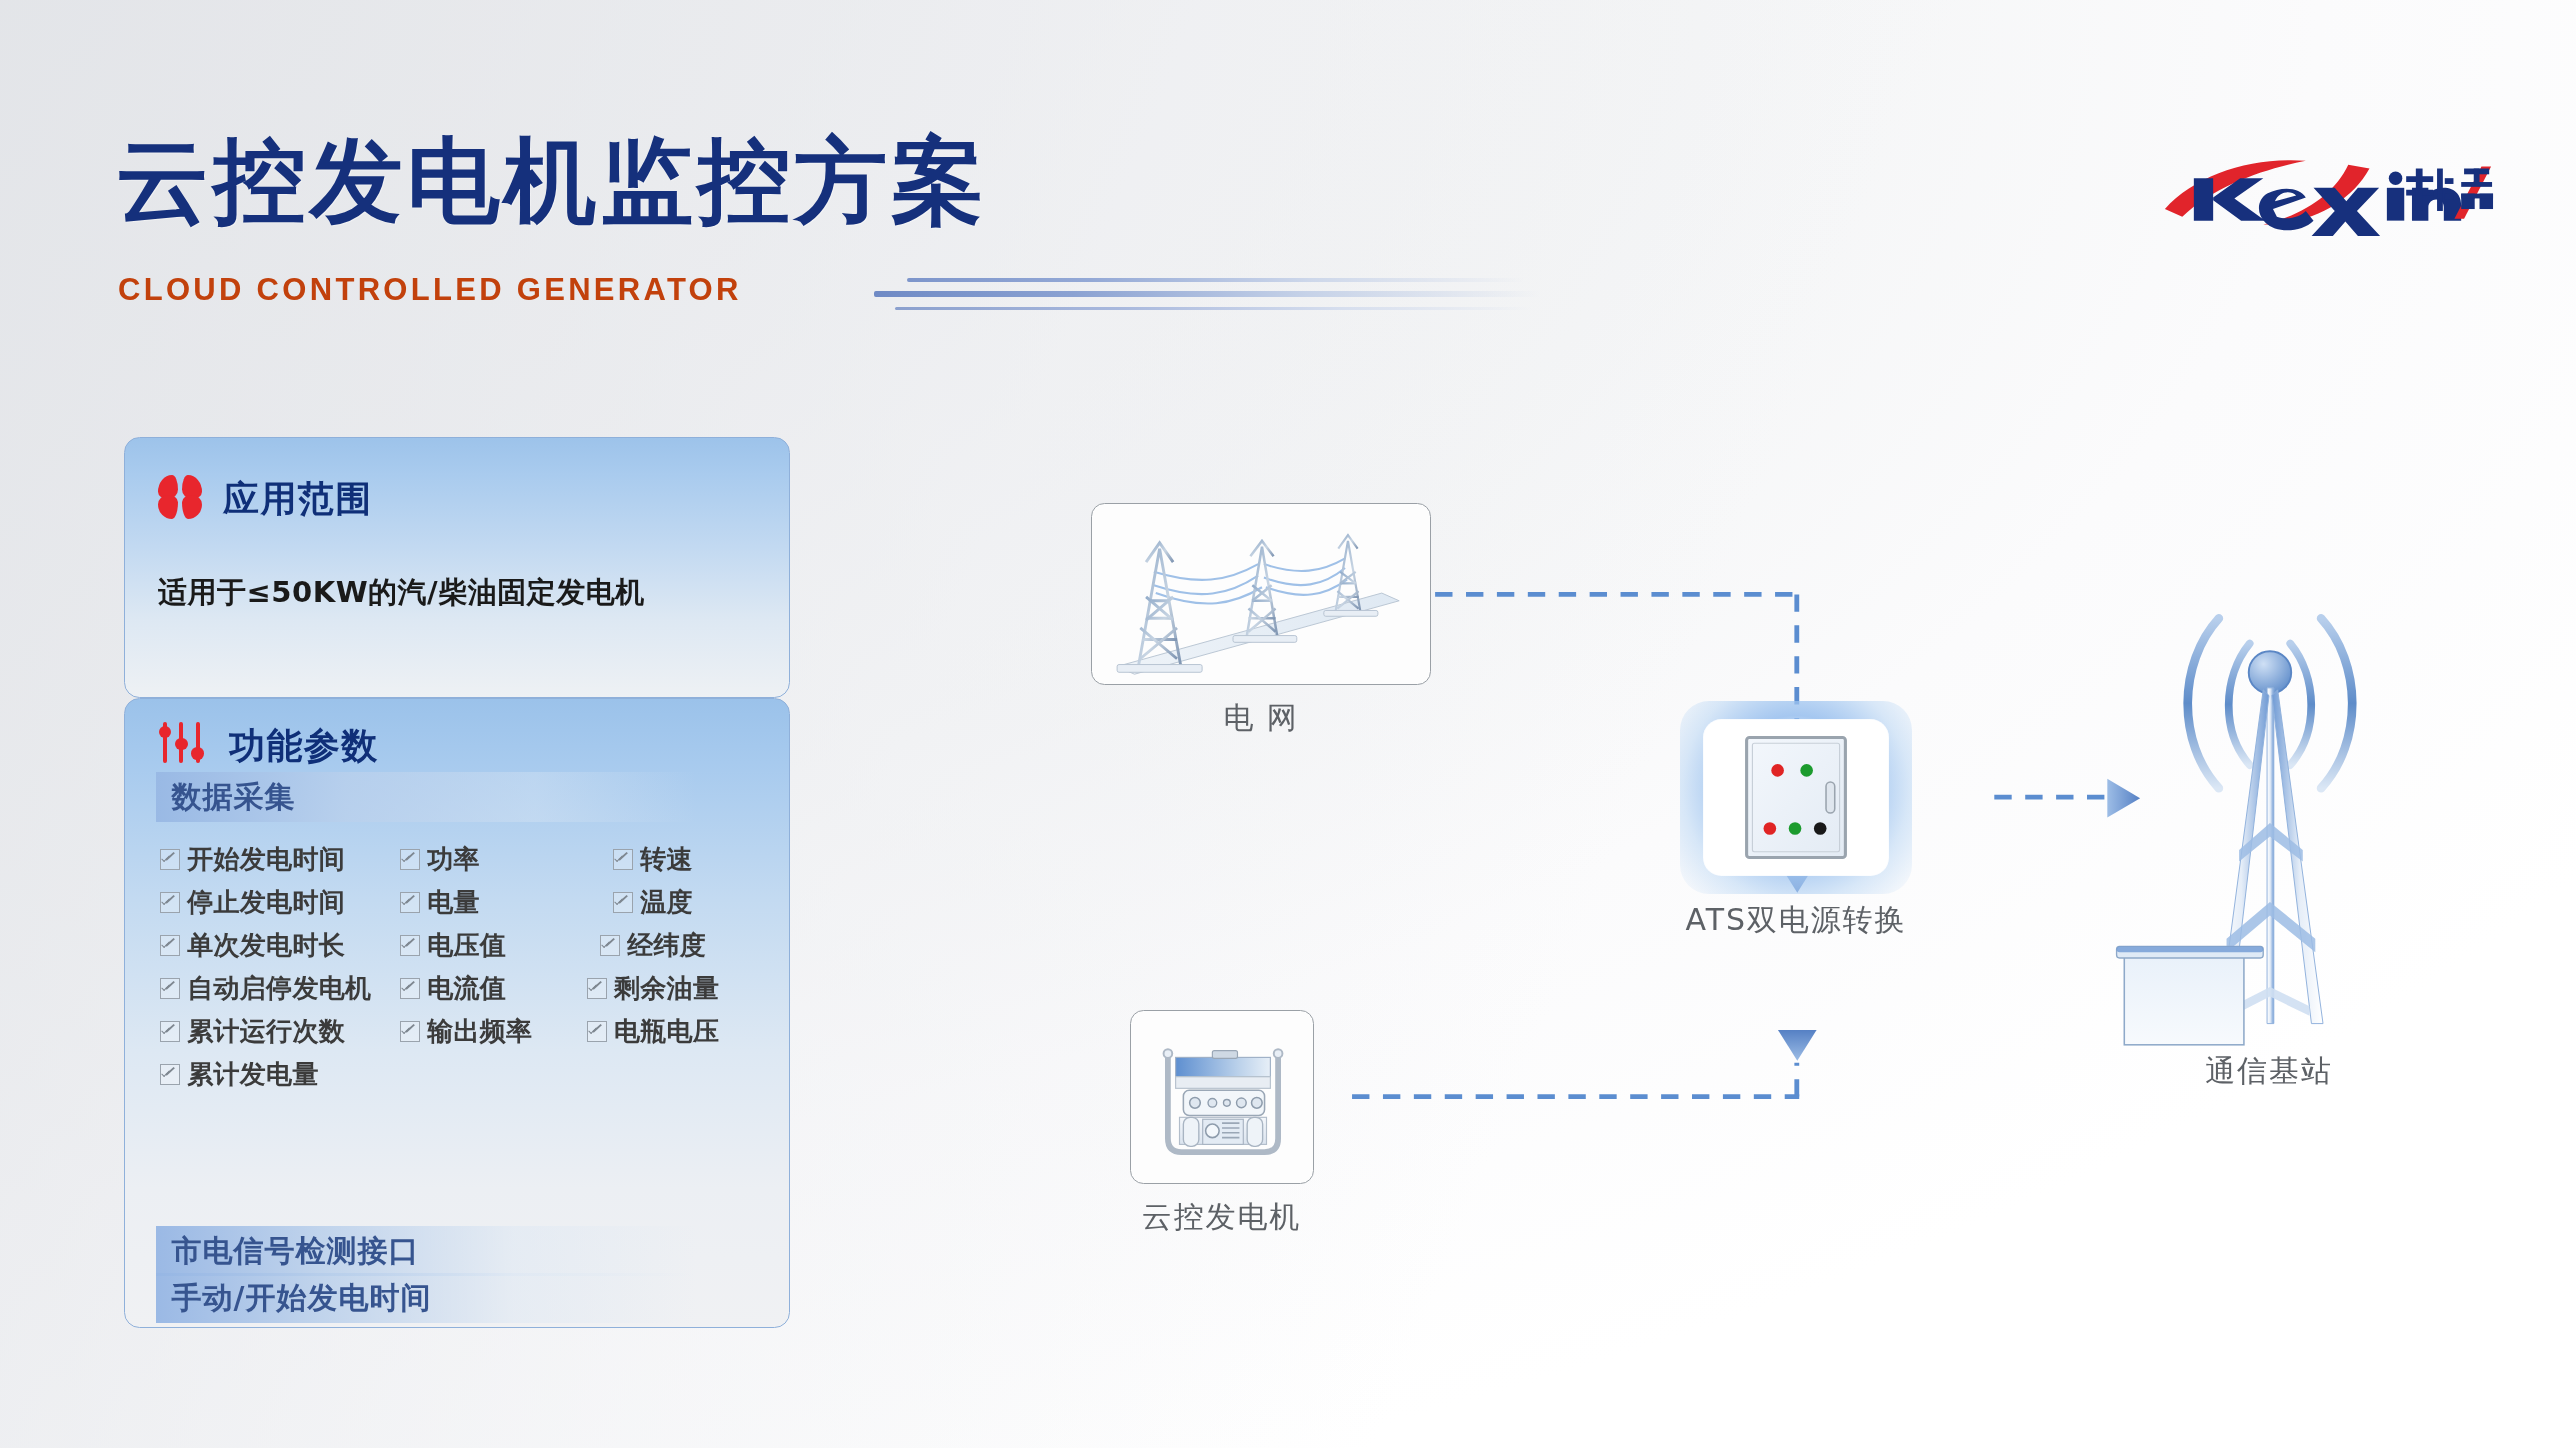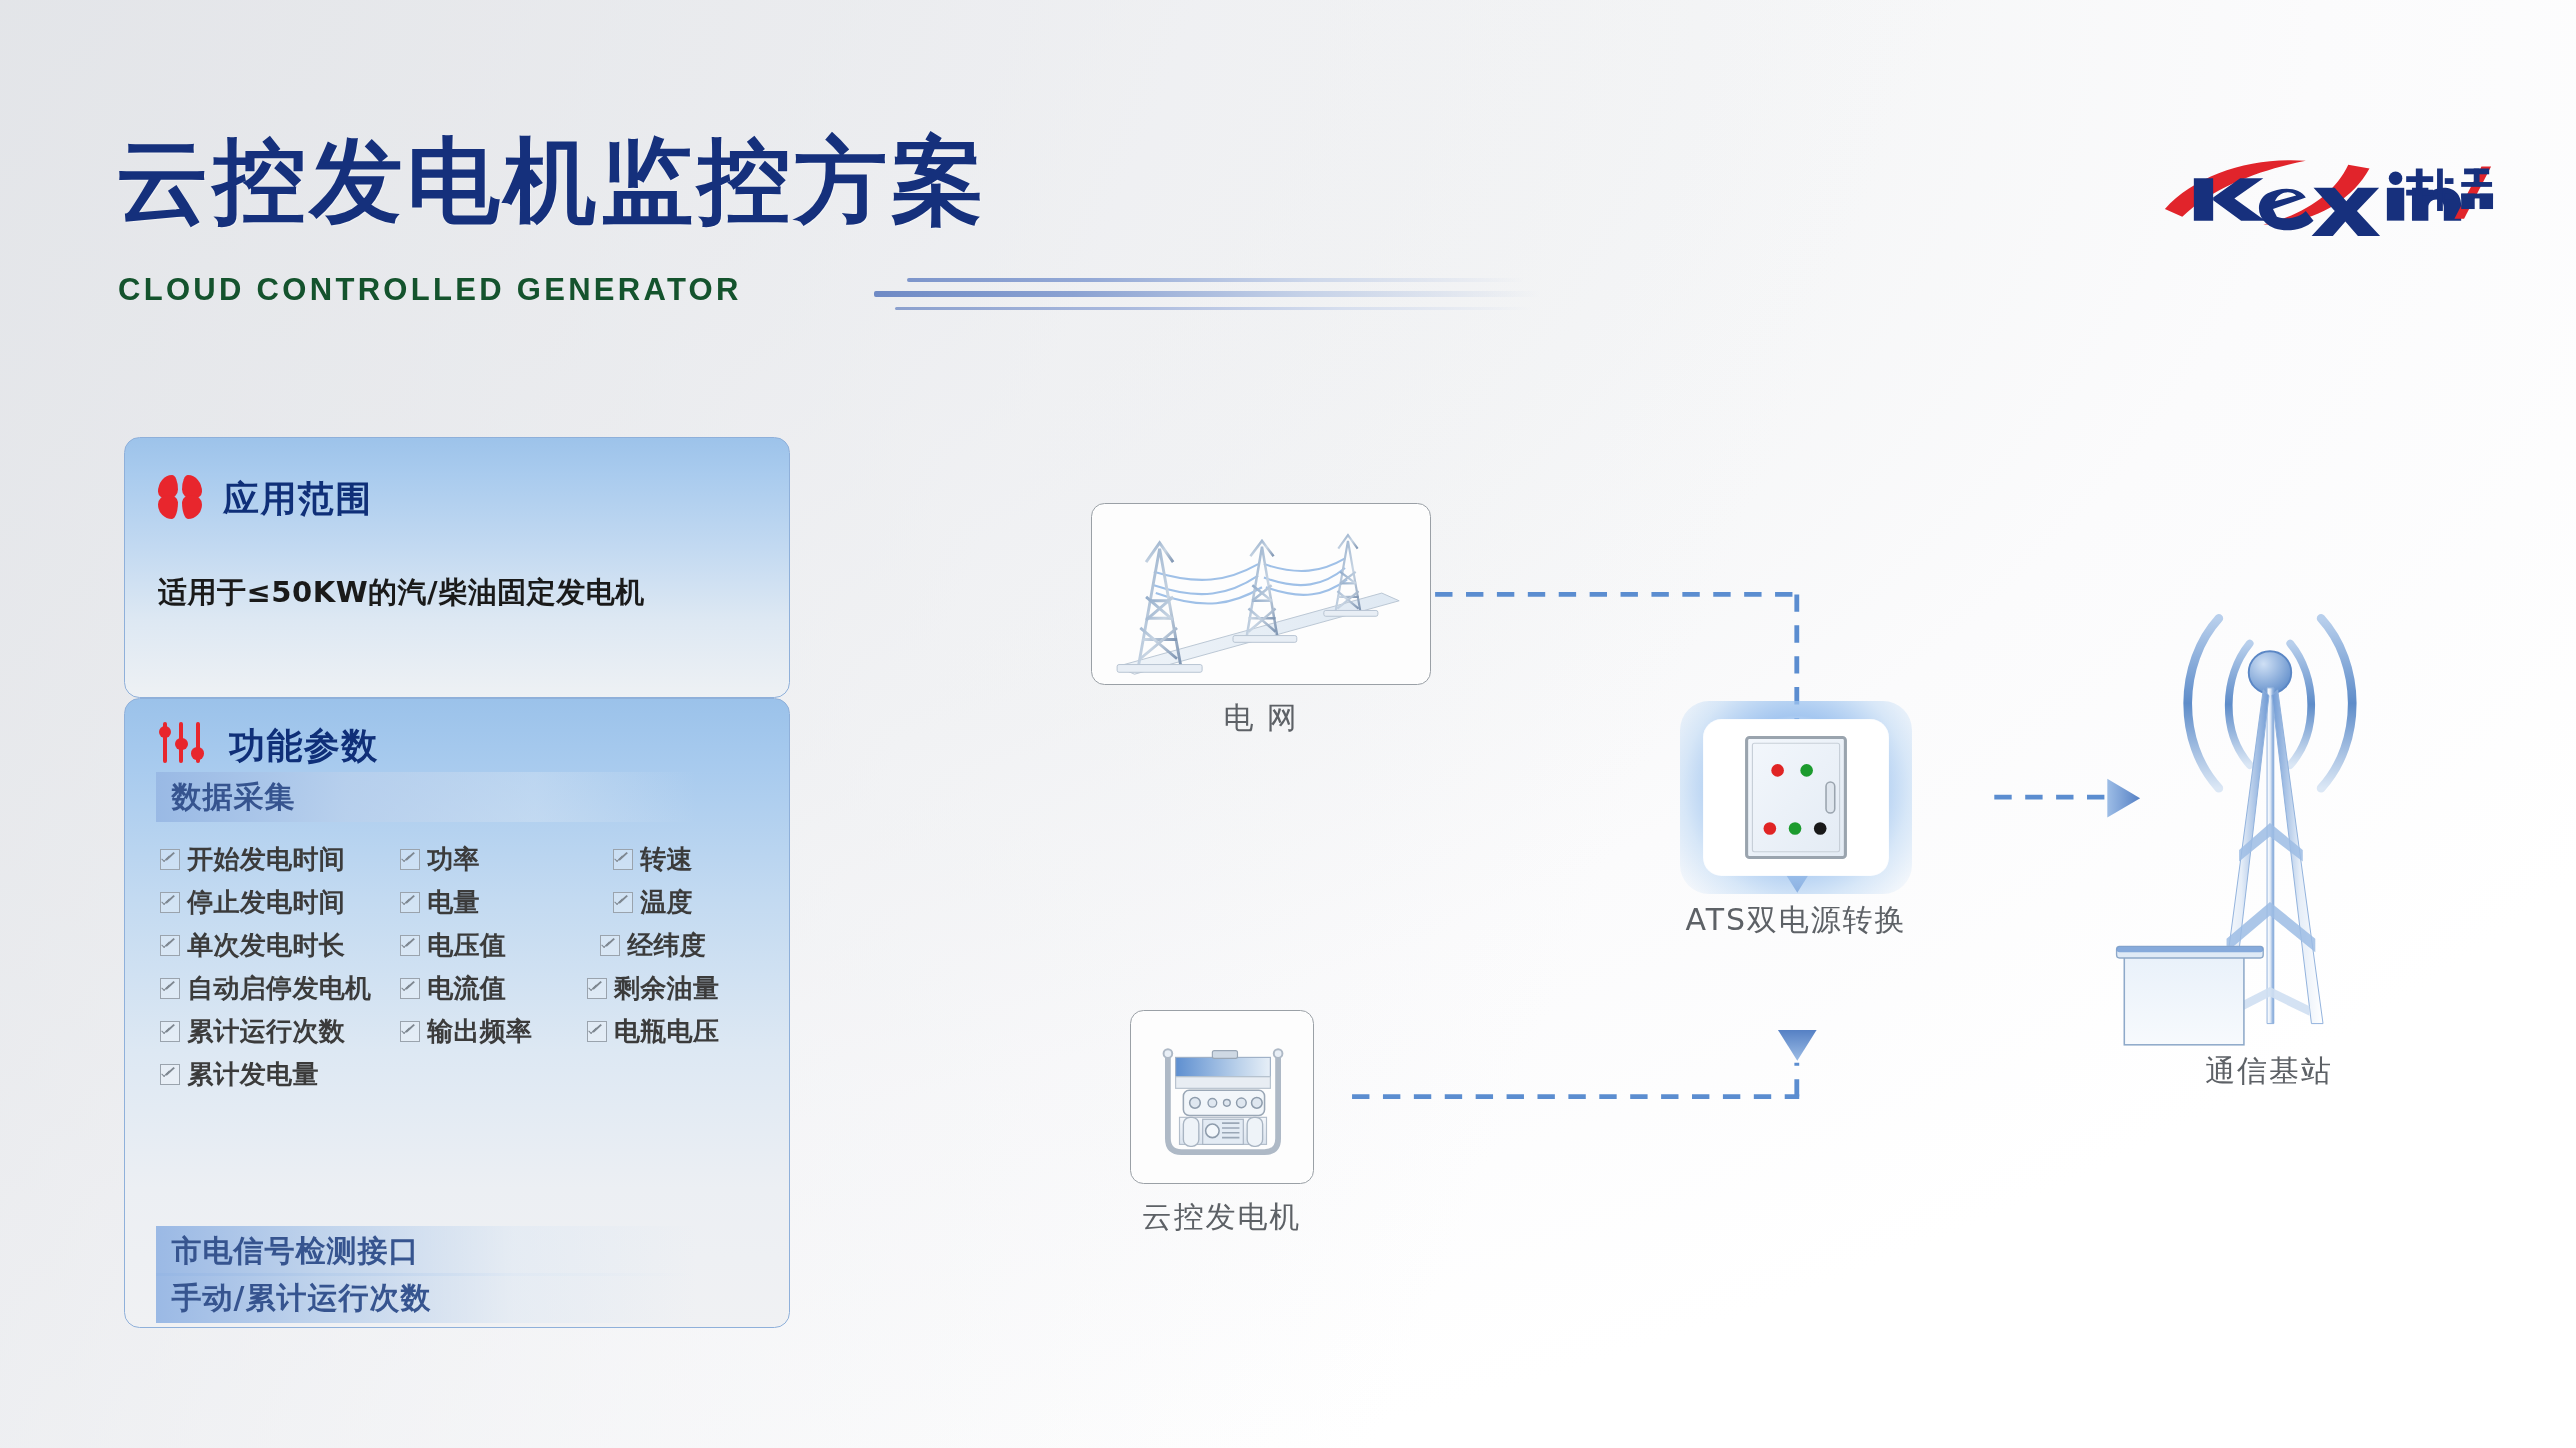--- a/index.html
+++ b/index.html
@@ -23,21 +23,21 @@
     position:absolute;left:116px;top:135px;
     font-size:93px;font-weight:bold;letter-spacing:3.9px;
     color:#15307c;
     font-family:"DejaVu Sans","Liberation Sans",sans-serif;
     line-height:1;
     text-shadow:1px 1px 0 rgba(255,255,255,.35);
   }
   .title-en{
     position:absolute;left:118px;top:272px;
     font-size:31px;font-weight:bold;letter-spacing:3.3px;
-    color:#14532d;
+    color:#c2410c;
     font-family:"Liberation Sans",sans-serif;
   }
   .title-lines{position:absolute;left:874px;top:278px;width:676px;height:39px;}
   .tl{position:absolute;left:0;height:3.9px;border-radius:1.9px;}
   .tl.a{top:0px;  width:618px;height:3.9px;left:33px;
         background:linear-gradient(90deg,#7d95cb 0%,#94a9d6 30%,#cdd7ea 65%,rgba(238,241,247,0) 100%);}
   .tl.b{top:12.6px; width:666px;height:6.8px;left:0px;
         background:linear-gradient(90deg,#6f8ac5 0%,#8ba2d2 30%,#c6d2e8 65%,rgba(238,241,247,0) 100%);}
   .tl.c{top:29px; width:637px;height:2.9px;left:21px;
         background:linear-gradient(90deg,#8ba0ce 0%,#a8b8dd 35%,#d6deee 70%,rgba(238,241,247,0) 100%);}
@@ -304,21 +304,21 @@
       </div>
       <div class="clrow">
         <span class="clcell c1">
             <i class="cbx"></i>
             <em style="font-style:normal">累计发电量</em>
           </span>
       </div>
     </div>
 
     <div class="secbar s2">市电信号检测接口</div>
-    <div class="secbar s3">手动/累计运行次数</div>
+    <div class="secbar s3">手动/开始发电时间</div>
   </div>
 </div>
 
 <div id="diagram">
 
   <svg width="1372" height="734" style="position:absolute;left:0;top:0;" viewBox="0 0 1420 760">
     <defs>
       <linearGradient id="arrGrad" x1="0" y1="0" x2="0" y2="1">
         <stop offset="0%" stop-color="#9dbde6"></stop>
         <stop offset="100%" stop-color="#5580c4"></stop>

